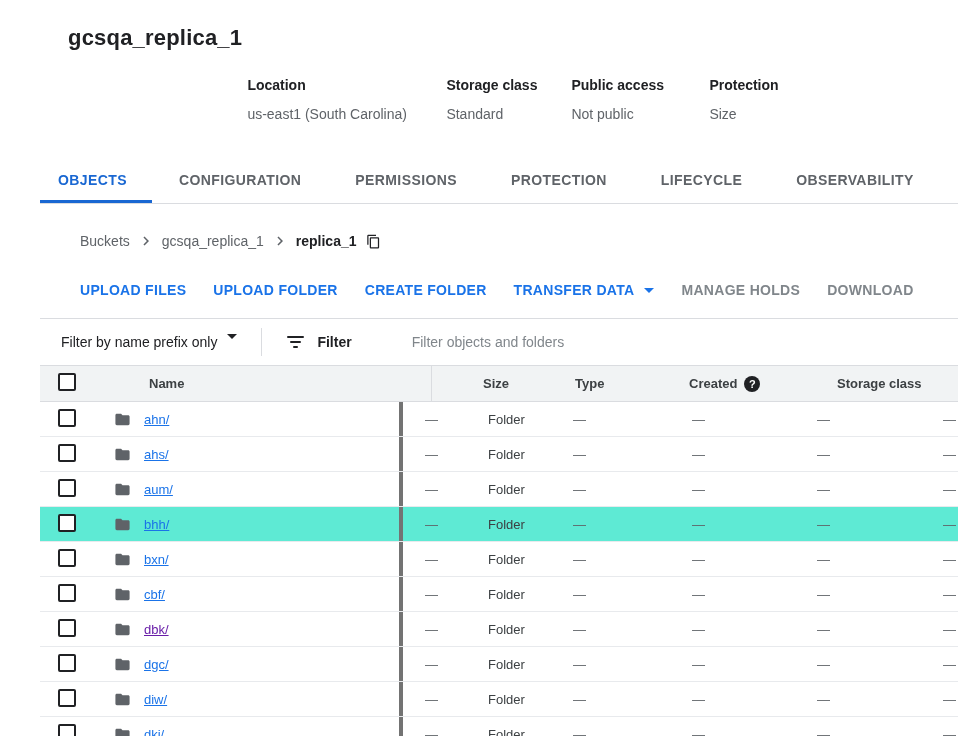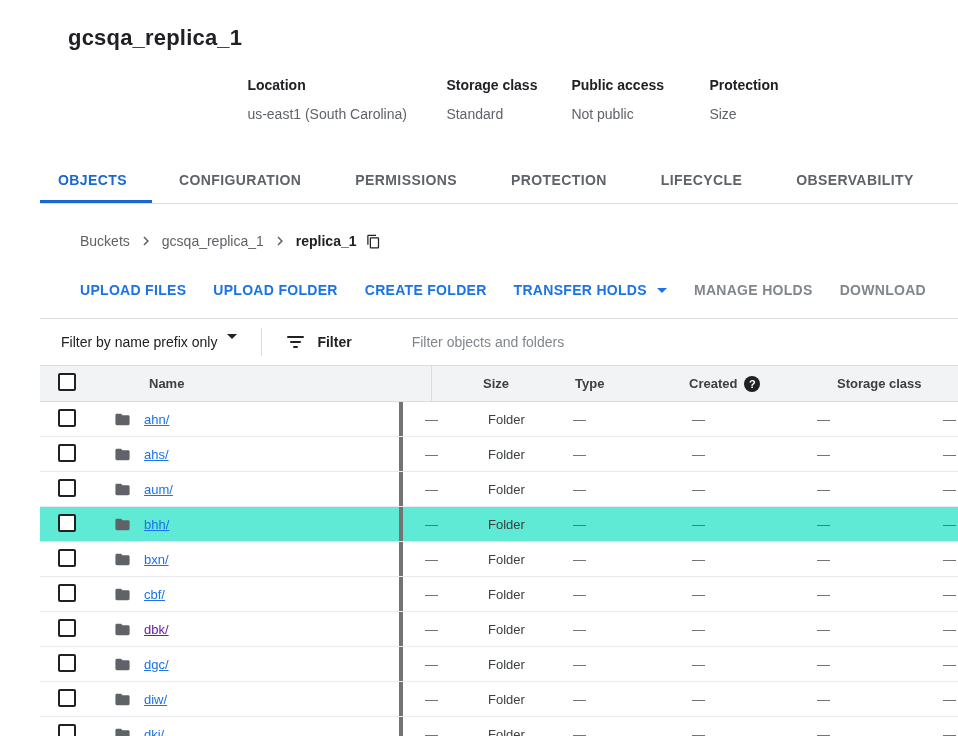--- a/index.html
+++ b/index.html
@@ -122,21 +122,21 @@
           <path d="M16 1H4c-1.1 0-2 .9-2 2v14h2V3h12V1zm3 4H8c-1.1 0-2 .9-2 2v14c0 1.1.9 2 2 2h11c1.1 0 2-.9 2-2V7c0-1.1-.9-2-2-2zm0 16H8V7h11v14z"></path>
         </svg>
     </span>
   </div>
 
   <div class="toolbar">
     <span class="tbtn">UPLOAD FILES</span>
     <span class="tbtn">UPLOAD FOLDER</span>
     <span class="tbtn">CREATE FOLDER</span>
     <span class="tbtn">
-        <span>TRANSFER HOLDS</span>
+        <span>TRANSFER DATA</span>
         <span class="caret"></span>
       </span>
     <span class="tbtn disabled">MANAGE HOLDS</span>
     <span class="tbtn disabled">DOWNLOAD</span>
 
   </div>
 
   <div class="filter-bar">
     <span class="scope">
       <span>Filter by name prefix only</span>

